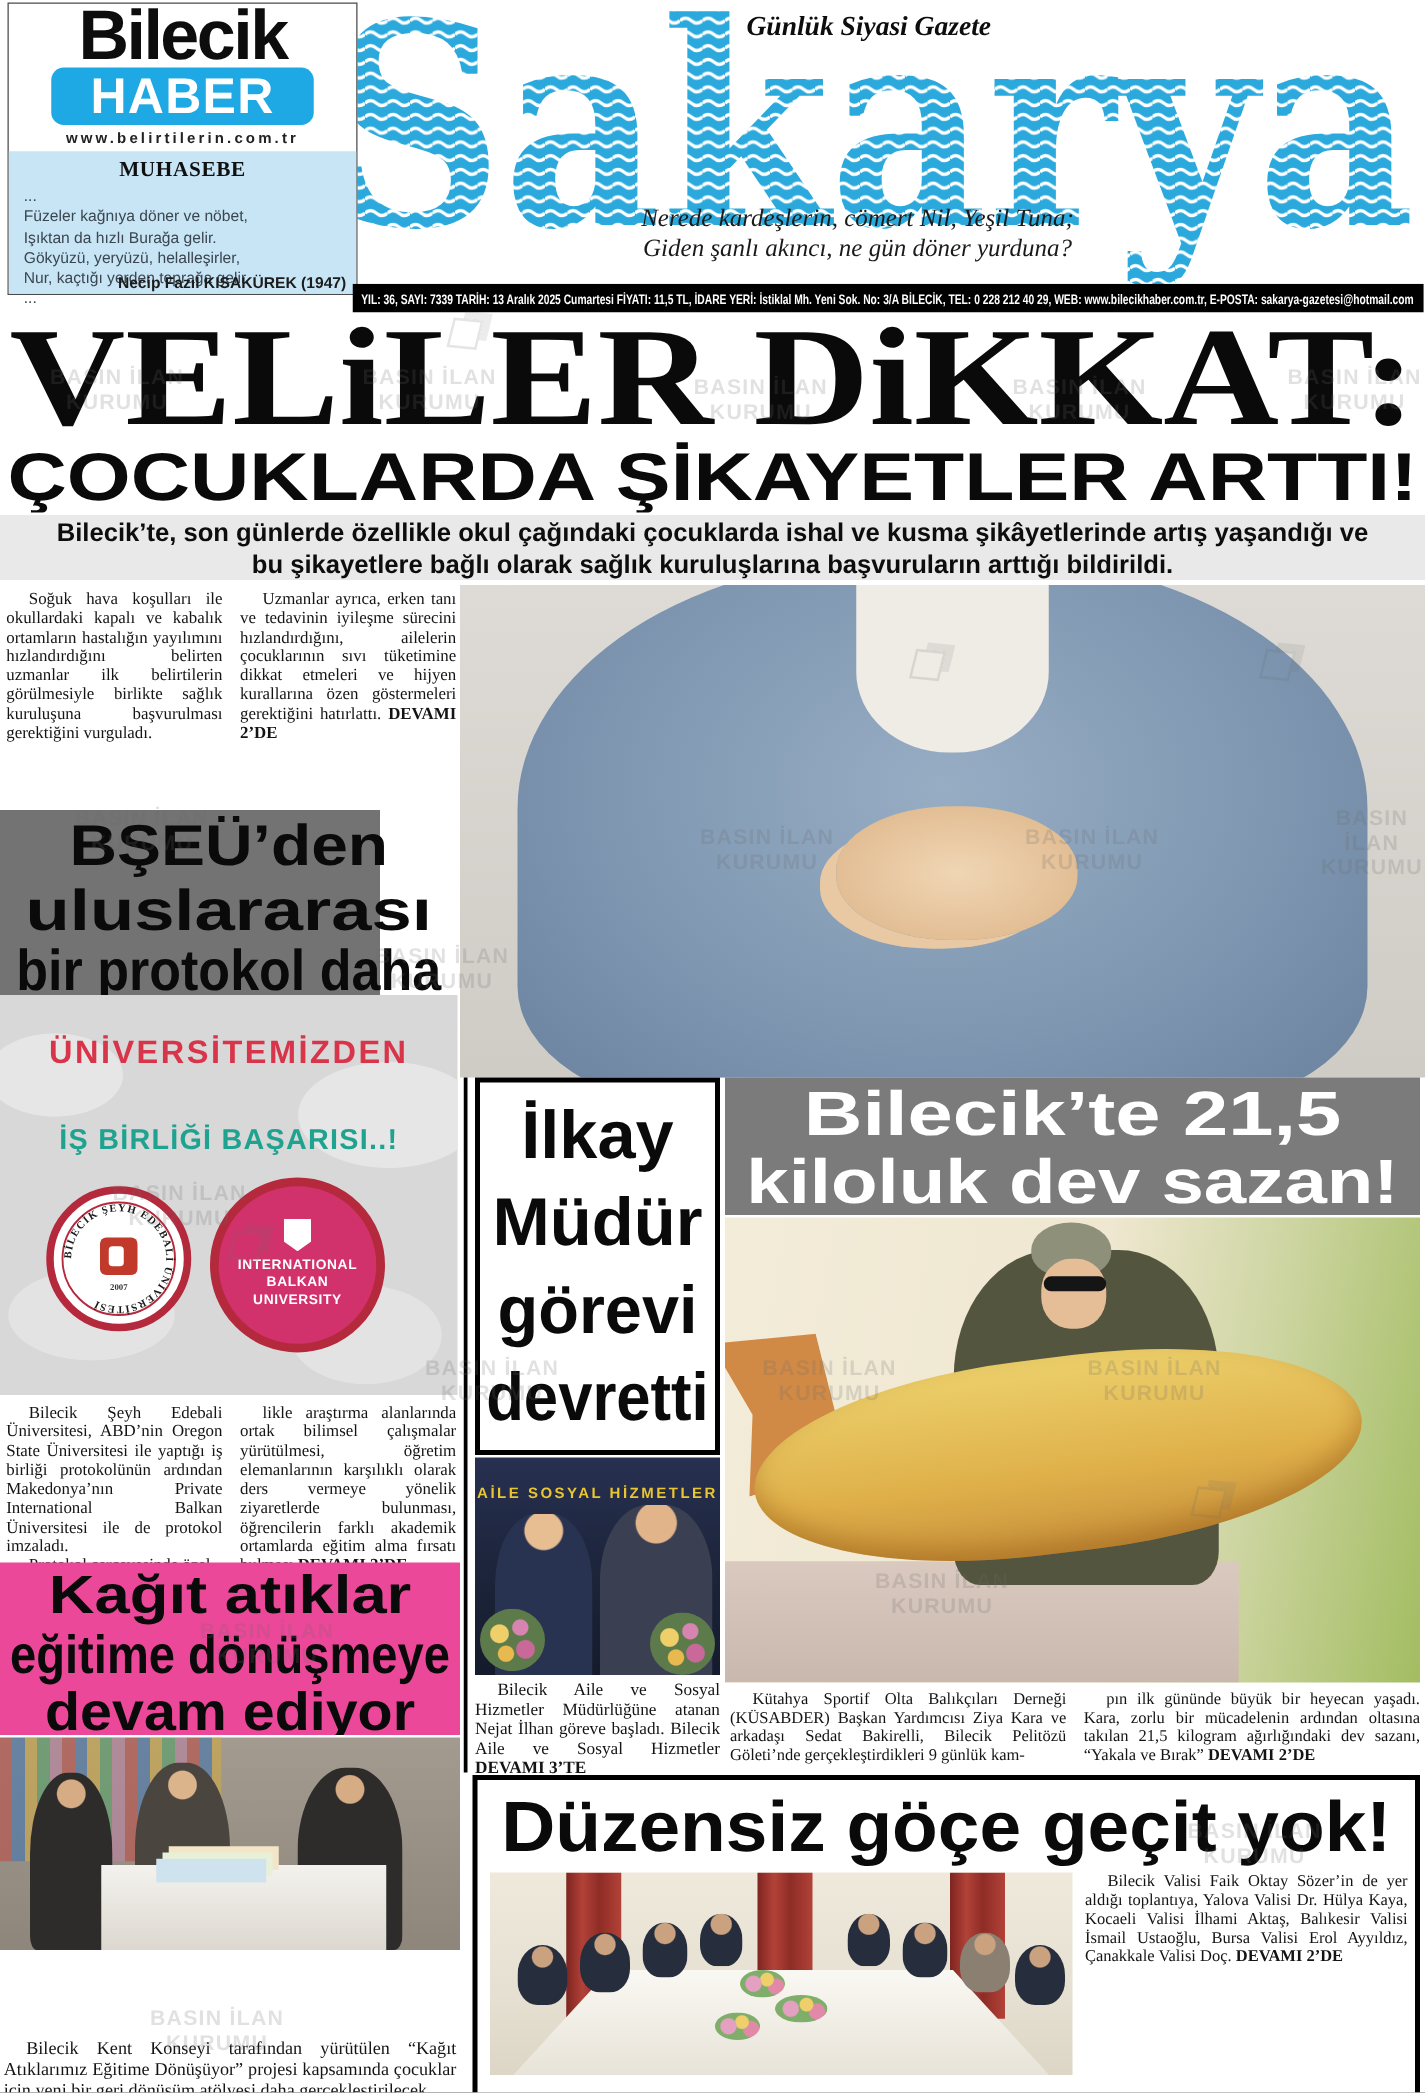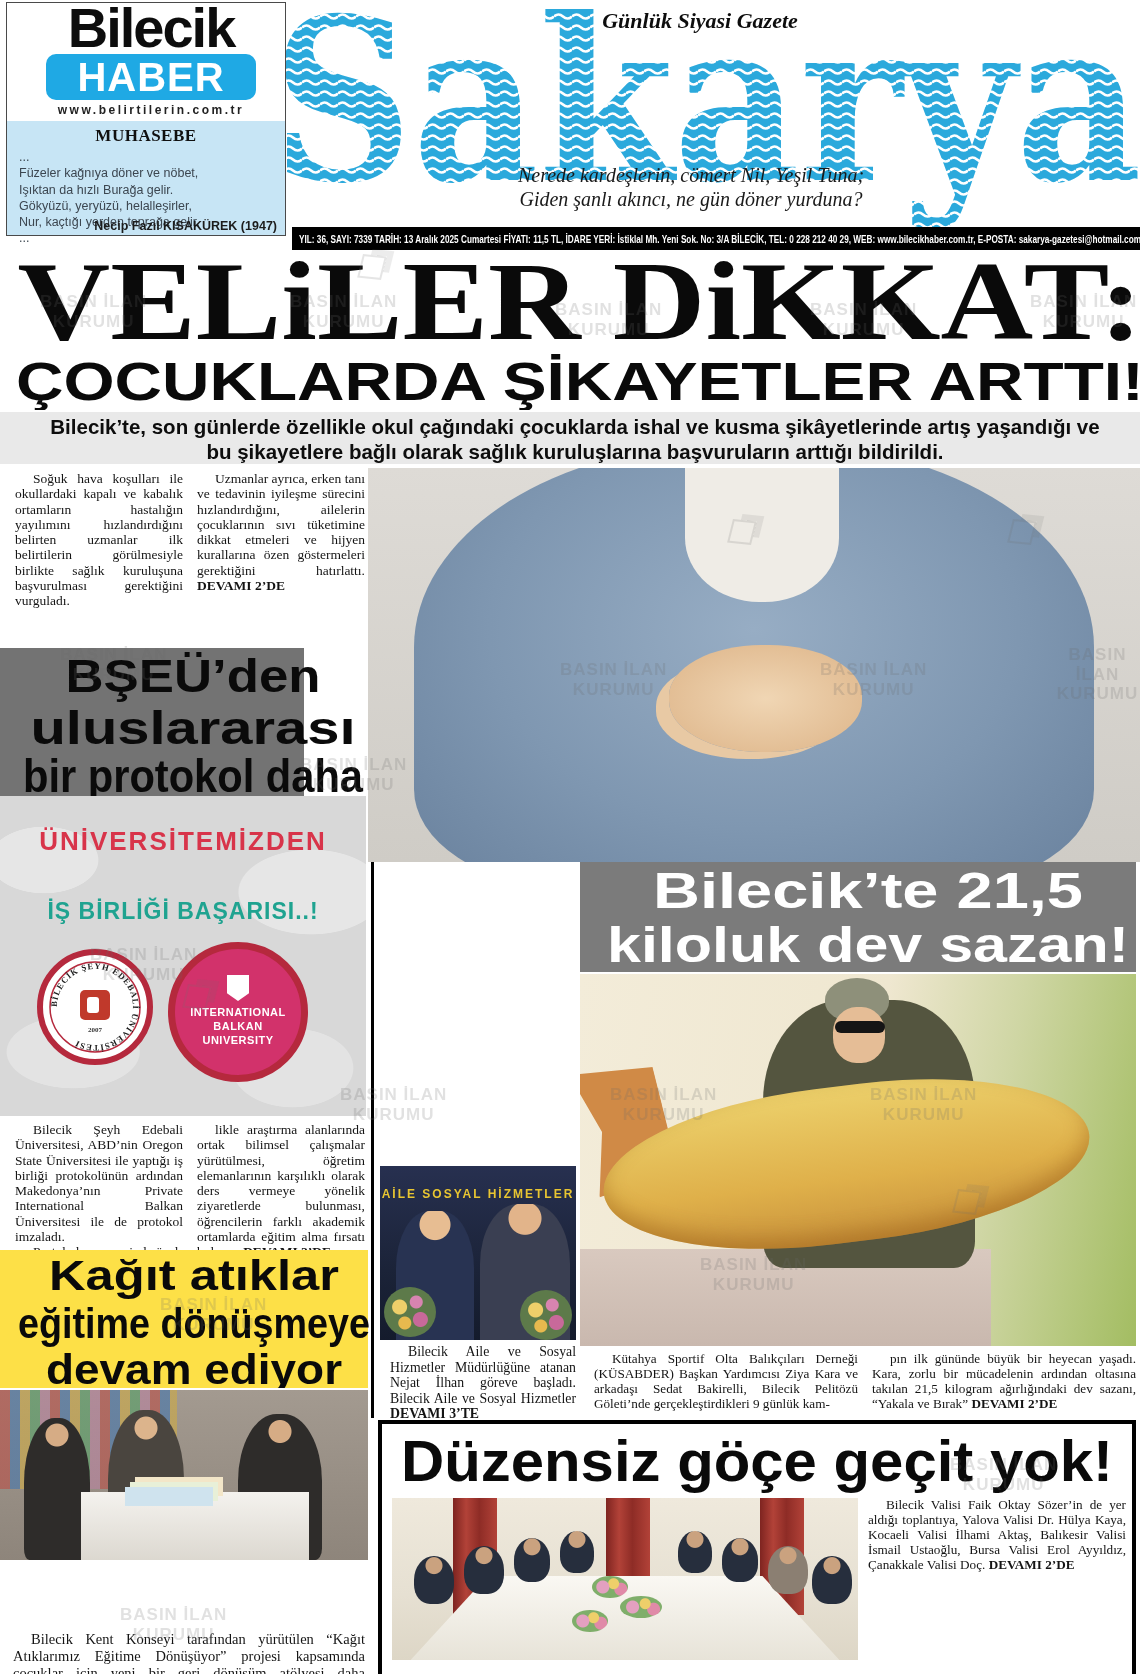--- a/index.html
+++ b/index.html
@@ -2,21 +2,21 @@
 <html><head>
 <meta charset="utf-8">
 <style>
   * { margin:0; padding:0; box-sizing:border-box; }
   html,body { background:#777; }
   #page {
     position:relative; width:1140px; height:1674px; margin:0 auto;
     background:#fff; overflow:hidden; color:#111;
     font-family:"Liberation Serif","DejaVu Serif",serif;
   }
-  .abs { position:absolute;padding-left:10px; }
+  .abs { position:absolute; }
 
   
   .wm {
     position:absolute; z-index:30; pointer-events:none;
     font:bold 17px/1.15 "Liberation Sans",sans-serif;
     color:rgba(105,105,105,.20); text-align:center; letter-spacing:1px;
     white-space:pre-line;
   }
   .cube {
     position:absolute; z-index:30; pointer-events:none;
@@ -118,21 +118,21 @@
   .promo-3 { top:102px; font-size:23px; letter-spacing:1px; color:#1FA390; }
   .uni-logo-left { position:absolute; left:36px; top:152px; }
   .uni-logo-right { position:absolute; left:168px; top:146px; width:140px; height:140px; border-radius:50%;
     background:#d2326b; border:7px solid #b5293d; color:#fff; text-align:center;
     font-family:"Liberation Sans",sans-serif; font-weight:bold; z-index:2; }
   .ibu-shield { width:22px; height:26px; margin:26px auto 5px; background:#fff;
     clip-path:polygon(0 0,100% 0,100% 70%,50% 100%,0 70%); }
   .ibu-line { font-size:11px; line-height:1.25; letter-spacing:.5px; }
   .bseu-cols { left:5px; top:1122px; width:360px; height:124px; display:flex; gap:14px; }
   .bseu-cols > div { flex:1; }
-  .kagit-head-box { left:0; top:1250px; width:368px; height:138px; background:#fde047; }
+  .kagit-head-box { left:0; top:1250px; width:368px; height:138px; background:#ec4899; }
   .kagit-cap { left:3px; top:1598px; width:362px; font-size:14.5px; line-height:1.18;margin-top:33px; }
 
   
   .vline { position:absolute; width:3px; background:#000; }
   .ilkay-box { left:380px; top:862px; width:196px; height:302px; border:4px solid #000; background:#fff; }
   .ilkay-cap { left:380px; top:1344px; width:196px; font-size:13.8px; }
 
   
   .sazan-box { left:580px; top:862px; width:556px; height:110px; background:#7B7B7B; }
   .sazan-cols { left:584px; top:1352px; width:552px; height:62px; display:flex; gap:14px; }
@@ -278,20 +278,28 @@
     <div class="papers-shape"></div>
   </div>
 
   <div class="abs kagit-cap jtext" style="font-size:14.5px;">
     <p>Bilecik Kent Konseyi tarafından yürütülen “Kağıt Atıklarımız Eğitime Dönüşüyor” projesi kapsamında çocuklar için yeni bir geri dönüşüm atölyesi daha gerçekleştirilecek.</p>
     <p><span>Kent Konseyi Çocuk Meclisi’nce</span> <b>DEVAMI 3’TE</b></p>
   </div>
 
   <div class="vline" style="left:371px;top:862px;height:556px;"></div>
 
+  <div class="abs ilkay-box">
+    <svg width="188" height="294" viewBox="0 0 188 294">
+      <text x="94" y="60" text-anchor="middle" font-family="Liberation Sans, sans-serif" font-weight="bold" font-size="54" fill="#0a0a0a" textLength="122" lengthAdjust="spacingAndGlyphs">İlkay</text>
+      <text x="94" y="130" text-anchor="middle" font-family="Liberation Sans, sans-serif" font-weight="bold" font-size="54" fill="#0a0a0a" textLength="168" lengthAdjust="spacingAndGlyphs">Müdür</text>
+      <text x="94" y="200" text-anchor="middle" font-family="Liberation Sans, sans-serif" font-weight="bold" font-size="54" fill="#0a0a0a" textLength="160" lengthAdjust="spacingAndGlyphs">görevi</text>
+      <text x="94" y="270" text-anchor="middle" font-family="Liberation Sans, sans-serif" font-weight="bold" font-size="54" fill="#0a0a0a" textLength="178" lengthAdjust="spacingAndGlyphs">devretti</text>
+    </svg>
+  </div>
 
   <div class="photo ph-ilkay">
     <div class="ilkay-banner-text">AİLE  SOSYAL  HİZMETLER</div>
     <div class="suit-man-shape" style="left:8%;top:26%;width:40%;height:78%;background:radial-gradient(circle at 50% 10%, #e7bd92 0 15px, transparent 16px), #283352;"></div>
     <div class="suit-man-shape" style="right:3%;top:22%;width:46%;height:82%;background:radial-gradient(circle at 50% 10%, #e2b48a 0 16px, transparent 17px), #3a3f52;"></div>
     <div class="bouquet-shape" style="left:2%;bottom:2%;"></div>
     <div class="bouquet-shape" style="right:2%;bottom:0;"></div>
   </div>
 
   <div class="abs ilkay-cap jtext" style="font-size:13.8px;">

